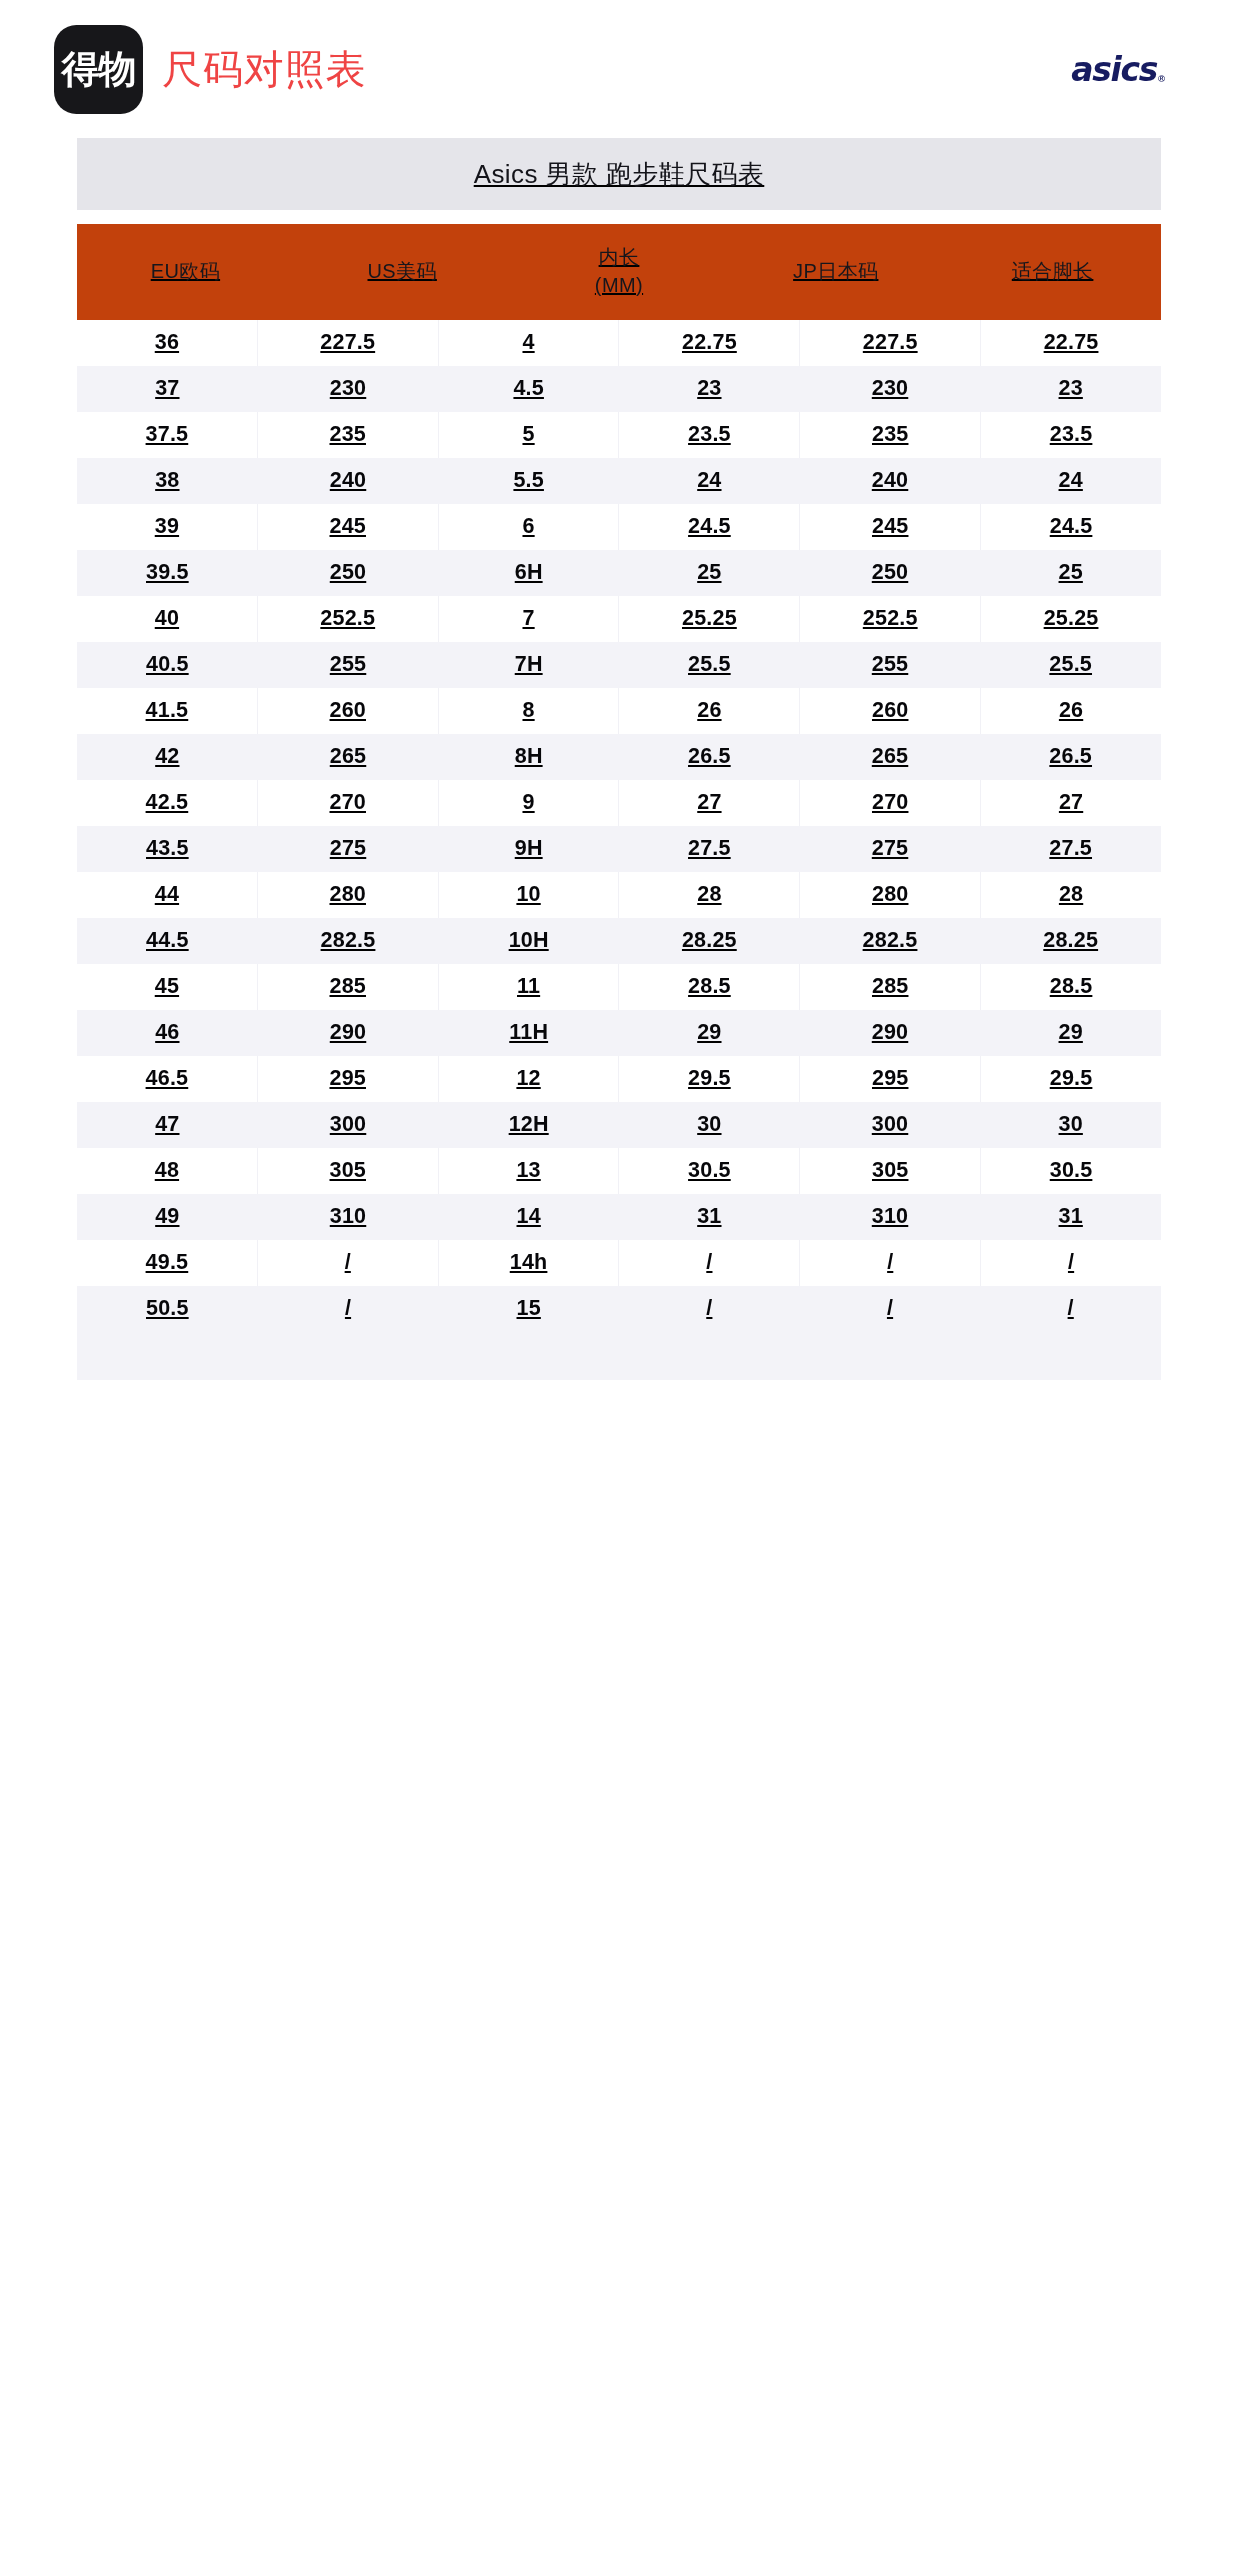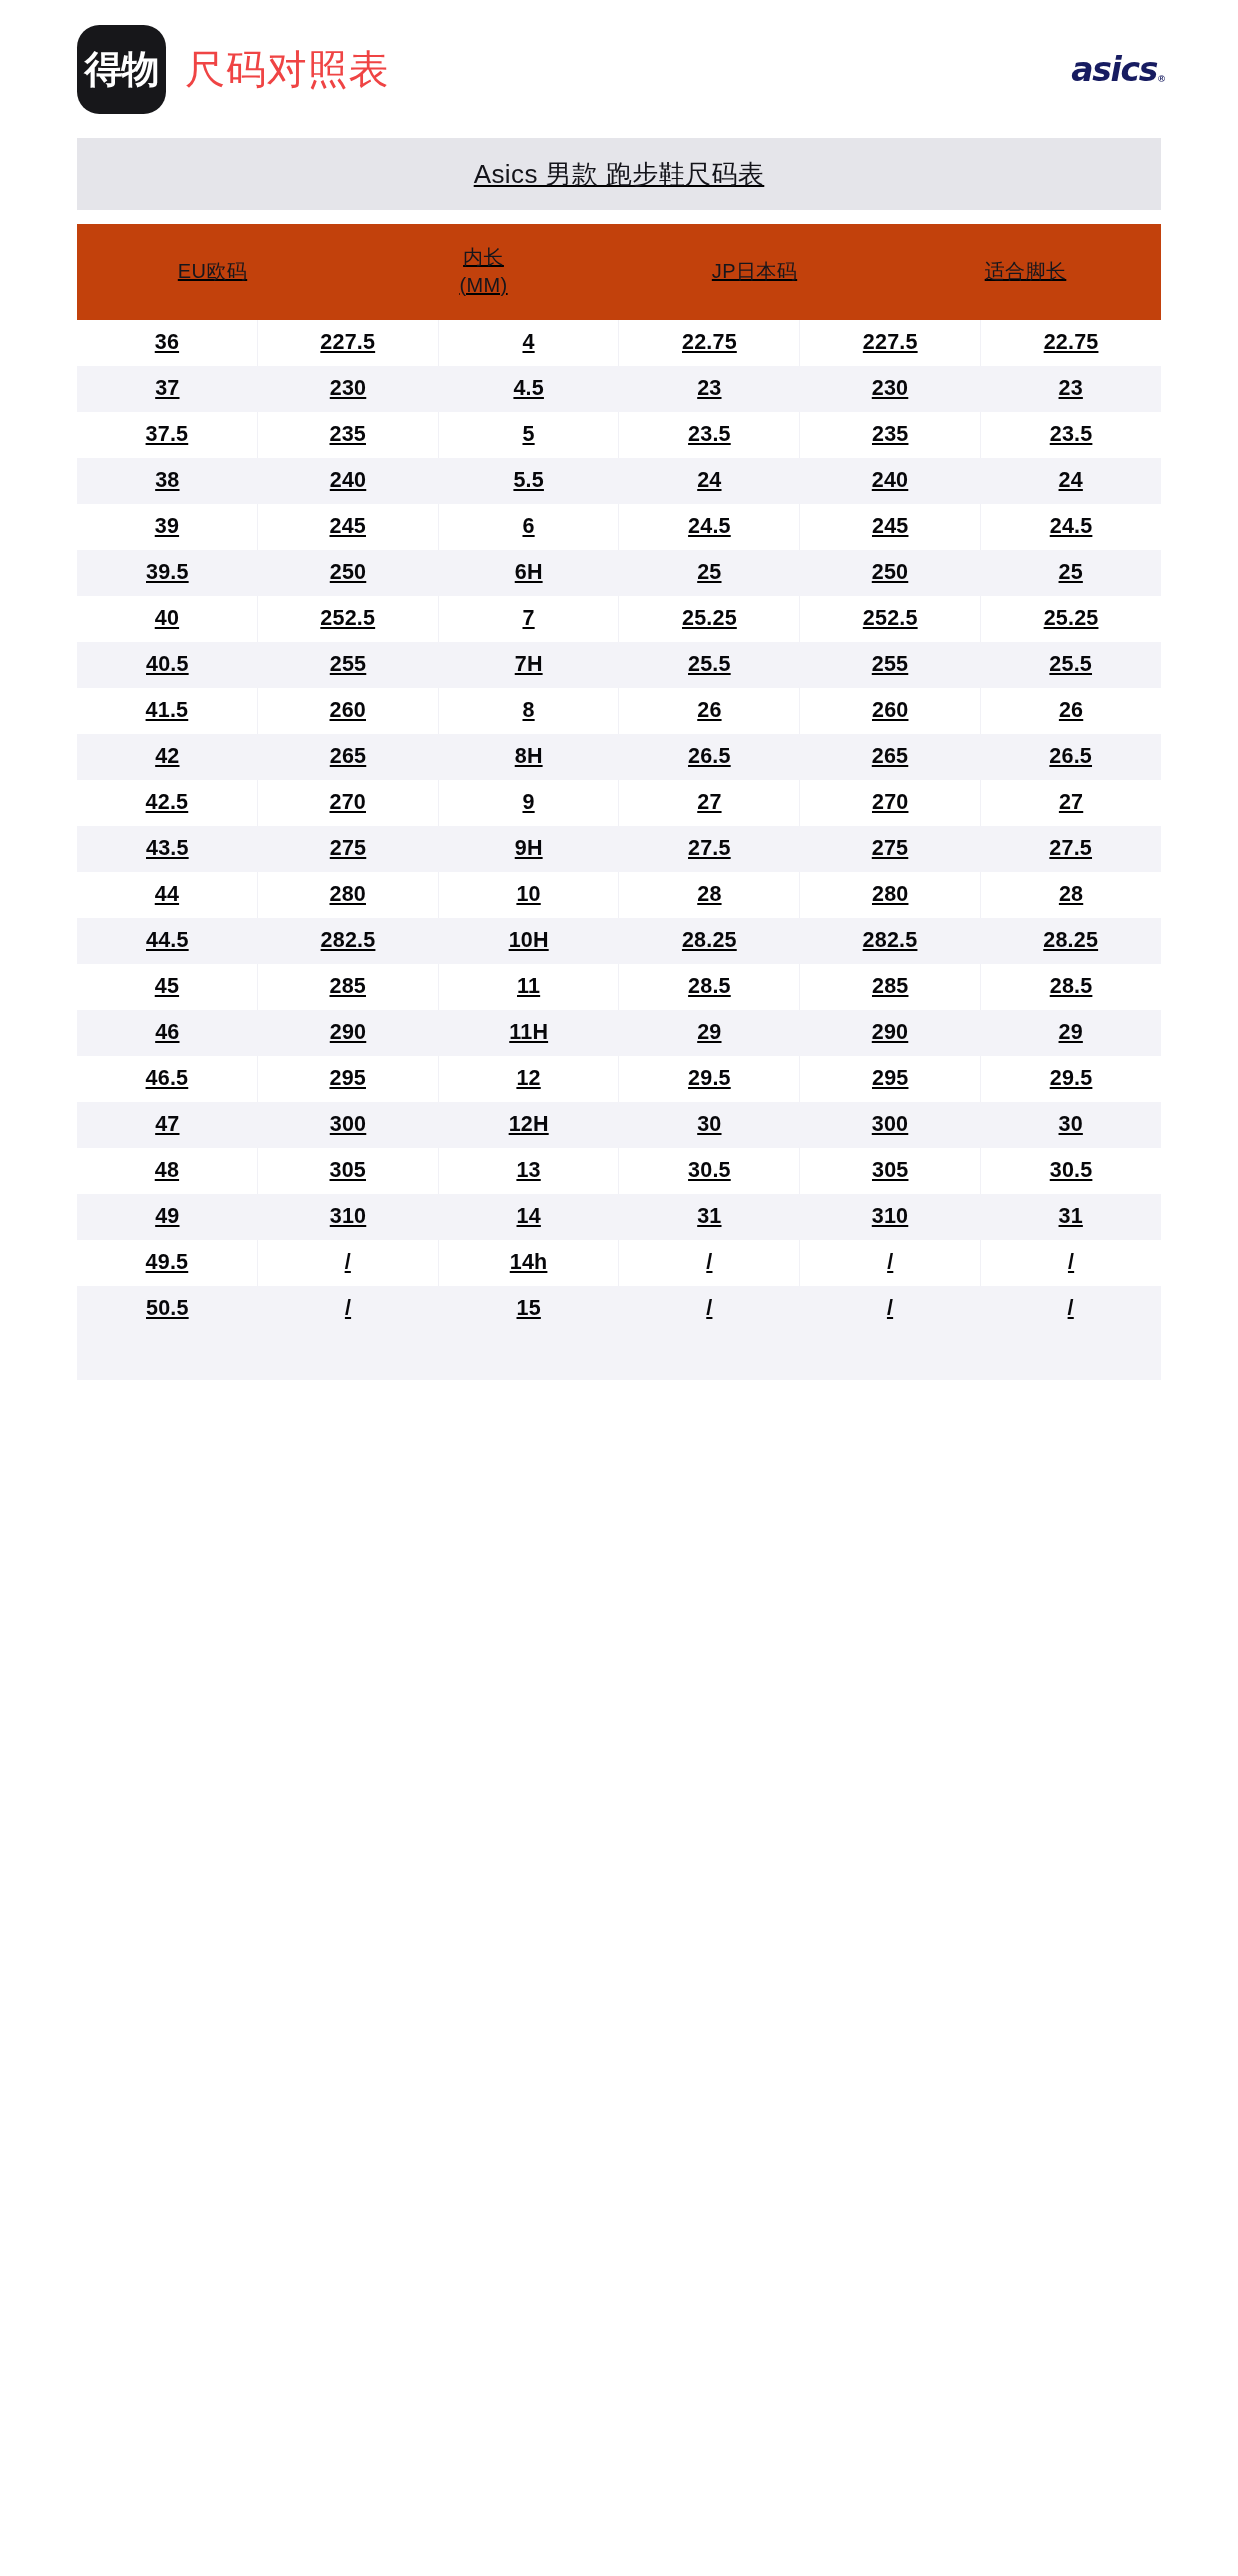--- a/index.html
+++ b/index.html
@@ -12,21 +12,21 @@
     min-height: 2576px;
     font-family: "Liberation Sans", "DejaVu Sans", sans-serif;
     -webkit-font-smoothing: antialiased;
   }
 
   
   .page-header {
     position: relative;
     height: 138px;
     box-sizing: border-box;
-    padding: 0 77px;
+    padding: 0 54px;
     display: flex;
     align-items: center;
   }
   .brand-group {
     display: flex;
     align-items: center;
     gap: 19px;
   }
   .app-logo {
     width: 89px;
@@ -186,20 +186,21 @@
 <div class="size-card">
 
   <div class="card-title-bar">
     <span class="card-title-text">Asics 男款 跑步鞋尺码表</span>
   </div>
   <div class="card-title-gap"></div>
 
   <div class="size-table">
     <div class="trow thead-row" id="thead-row">
         <div class="tcell">EU欧码</div>
+        <div class="tcell">US美码</div>
         <div class="tcell">内长
 (MM)</div>
         <div class="tcell">JP日本码</div>
         <div class="tcell">适合脚长</div>
       </div>
     <div id="tbody">
         <div class="trow tbody-row plain">
           <div class="tcell">36</div>
           <div class="tcell">227.5</div>
           <div class="tcell">4</div>

